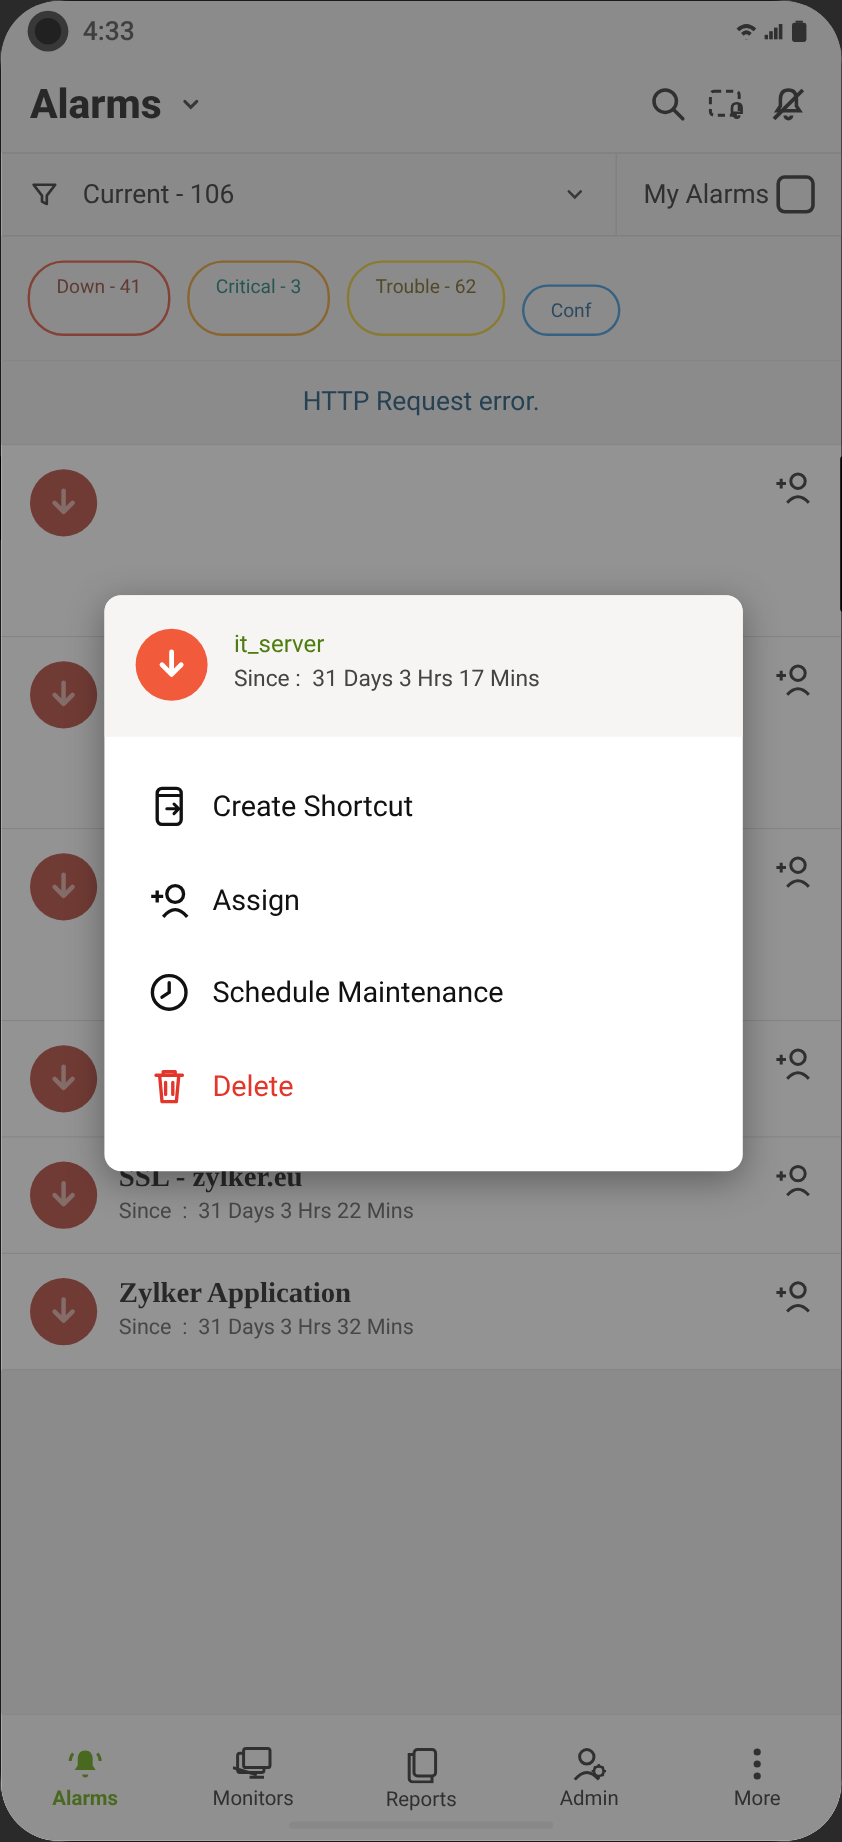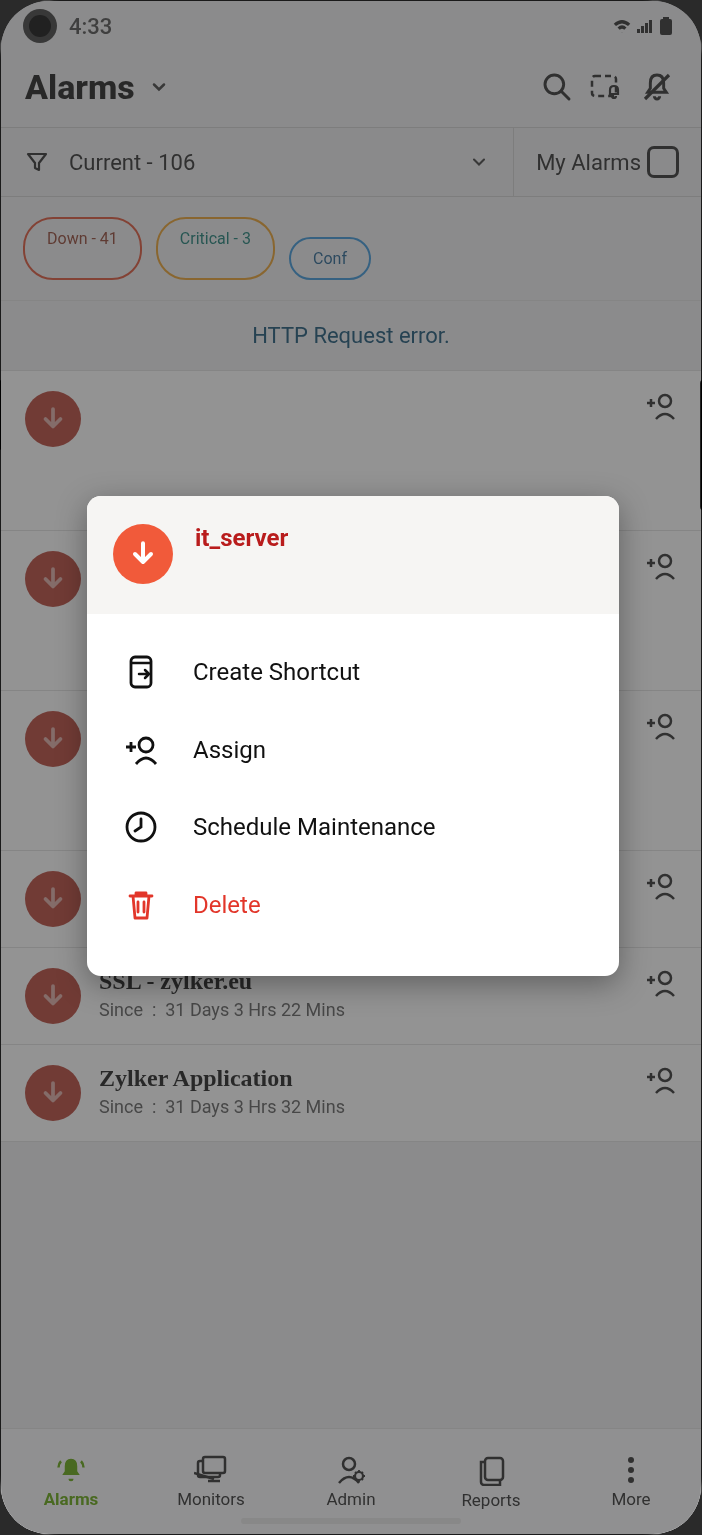--- a/index.html
+++ b/index.html
@@ -104,24 +104,24 @@
     position:absolute; z-index:100;
     left:86px; top:495px; width:532px;
     background:#fff; border-radius:14px;
     box-shadow:0 8px 30px rgba(0,0,0,0.35);
     overflow:hidden;
   }
   .modal-head {
     background:#f6f5f3; padding:28px 26px 30px; display:flex; gap:22px; align-items:flex-start;
   }
   .modal-badge { width:60px; height:60px; border-radius:50%; background:#f15a3a; display:flex; align-items:center; justify-content:center; color:#fff;}
-  .modal-title { font-size:24px; font-weight:700; color:#b91c1c;}
+  .modal-title { font-size:20px; font-weight:400; color:#4d7c0f;}
   .modal-sub { font-size:19px; color:#444; margin-top:6px;}
   .menu { padding:18px 0 32px;}
-  .menu-item { display:flex; align-items:center; gap:32px; padding:22px 34px; font-size:24px; color:#111;}
+  .menu-item { display:flex; align-items:center; gap:16px; padding:22px 34px; font-size:24px; color:#111;}
   .menu-item.danger { color:#e2362a;}
   .menu-item .mic { width:40px; display:flex; justify-content:center;}
   svg { display:block; }
 </style>
 </head>
 <body>
 
 <div class="phone">
   <div class="screen">
 
@@ -197,20 +197,21 @@
       </div>
       <div class="filter-right">
         <span class="filter-text">My Alarms</span>
         <div class="checkbox"></div>
       </div>
     </div>
 
     <div class="chips">
       <div class="chip down">Down - 41</div>
       <div class="chip critical">Critical - 3</div>
+      <div class="chip trouble">Trouble - 62</div>
       <div class="chip conf">Conf</div>
     </div>
 
     <div class="banner">HTTP Request error.</div>
 
     <div class="list">
       <div class="row" style="height:160px">
         <div class="badge">
           <svg width="30" height="30" viewBox="0 0 24 24">
               <path d="M12 4 v12 M6 12 l6 6 6-6" stroke="#dca6a0" stroke-width="3" fill="none" stroke-linecap="round" stroke-linejoin="round"></path>
@@ -330,43 +331,43 @@
       <div class="tab">
         <span>
           <svg width="34" height="30" viewBox="0 0 34 30">
               <rect x="4" y="6" width="22" height="16" rx="2" stroke="#222" stroke-width="2.5" fill="none"></rect>
               <rect x="9" y="2" width="22" height="16" rx="2" stroke="#222" stroke-width="2.5" fill="#f7f7f9"></rect>
               <line x="20" y1="18" x2="20" y2="24" stroke="#222" stroke-width="2.5"></line>
               <line x1="14" y1="26" x2="26" y2="26" stroke="#222" stroke-width="2.5"></line>
             </svg>
         </span>
         <span>Monitors</span>
+      </div>
+      <div class="tab">
+        <span>
+          <svg width="32" height="32" viewBox="0 0 32 32">
+              <rect x="10" y="4" width="18" height="22" rx="3" stroke="#222" stroke-width="2.5" fill="none"></rect>
+              <path d="M10 8 h-4 v20 a3 3 0 0 0 3 3 h16 v-5" stroke="#222" stroke-width="2.5" fill="none"></path>
+            </svg>
+        </span>
+        <span>Reports</span>
       </div>
       <div class="tab">
         <span>
           <svg width="30" height="30" viewBox="0 0 30 30">
               <circle cx="13" cy="9" r="6" stroke="#222" stroke-width="2.5" fill="none"></circle>
               <path d="M3 28 q10-12 20 0" stroke="#222" stroke-width="2.5" fill="none"></path>
               <circle cx="23" cy="21" r="4" stroke="#222" stroke-width="2.2" fill="#f7f7f9"></circle>
               <path d="M23 17 v-2 M23 27 v-2 M19 21 h-2 M29 21 h-2 M20 18 l-1-1 M26 24 l1 1 M26 18 l1-1 M20 24 l-1 1" stroke="#222" stroke-width="1.8"></path>
             </svg>
         </span>
         <span>Admin</span>
       </div>
       <div class="tab">
         <span>
-          <svg width="32" height="32" viewBox="0 0 32 32">
-              <rect x="10" y="4" width="18" height="22" rx="3" stroke="#222" stroke-width="2.5" fill="none"></rect>
-              <path d="M10 8 h-4 v20 a3 3 0 0 0 3 3 h16 v-5" stroke="#222" stroke-width="2.5" fill="none"></path>
-            </svg>
-        </span>
-        <span>Reports</span>
-      </div>
-      <div class="tab">
-        <span>
           <svg width="12" height="30" viewBox="0 0 12 30">
               <circle cx="6" cy="5" r="3" fill="#222"></circle>
               <circle cx="6" cy="15" r="3" fill="#222"></circle>
               <circle cx="6" cy="25" r="3" fill="#222"></circle>
             </svg>
         </span>
         <span>More</span>
       </div>
     </div>
 
@@ -374,20 +375,23 @@
 
     <div class="modal">
       <div class="modal-head">
         <div class="modal-badge">
           <svg width="32" height="32" viewBox="0 0 24 24">
               <path d="M12 4 v12 M6 12 l6 6 6-6" stroke="#fff" stroke-width="3" fill="none" stroke-linecap="round" stroke-linejoin="round"></path>
             </svg>
         </div>
         <div>
           <div class="modal-title">it_server</div>
+          <div class="modal-sub">
+            <span>Since  :</span>&nbsp;&nbsp;<span>31 Days 3 Hrs 17 Mins</span>
+          </div>
         </div>
       </div>
       <div class="menu">
         <div class="menu-item">
           <span class="mic">
             <svg width="30" height="36" viewBox="0 0 30 36">
                 <rect x="5" y="3" width="20" height="30" rx="4" stroke="#111" stroke-width="2.8" fill="none"></rect>
                 <line x1="5" y1="9" x2="25" y2="9" stroke="#111" stroke-width="2.5"></line>
                 <path d="M13 20 h10 M19 16 l4 4 -4 4" stroke="#111" stroke-width="2.5" fill="none" stroke-linecap="round" stroke-linejoin="round"></path>
               </svg>

